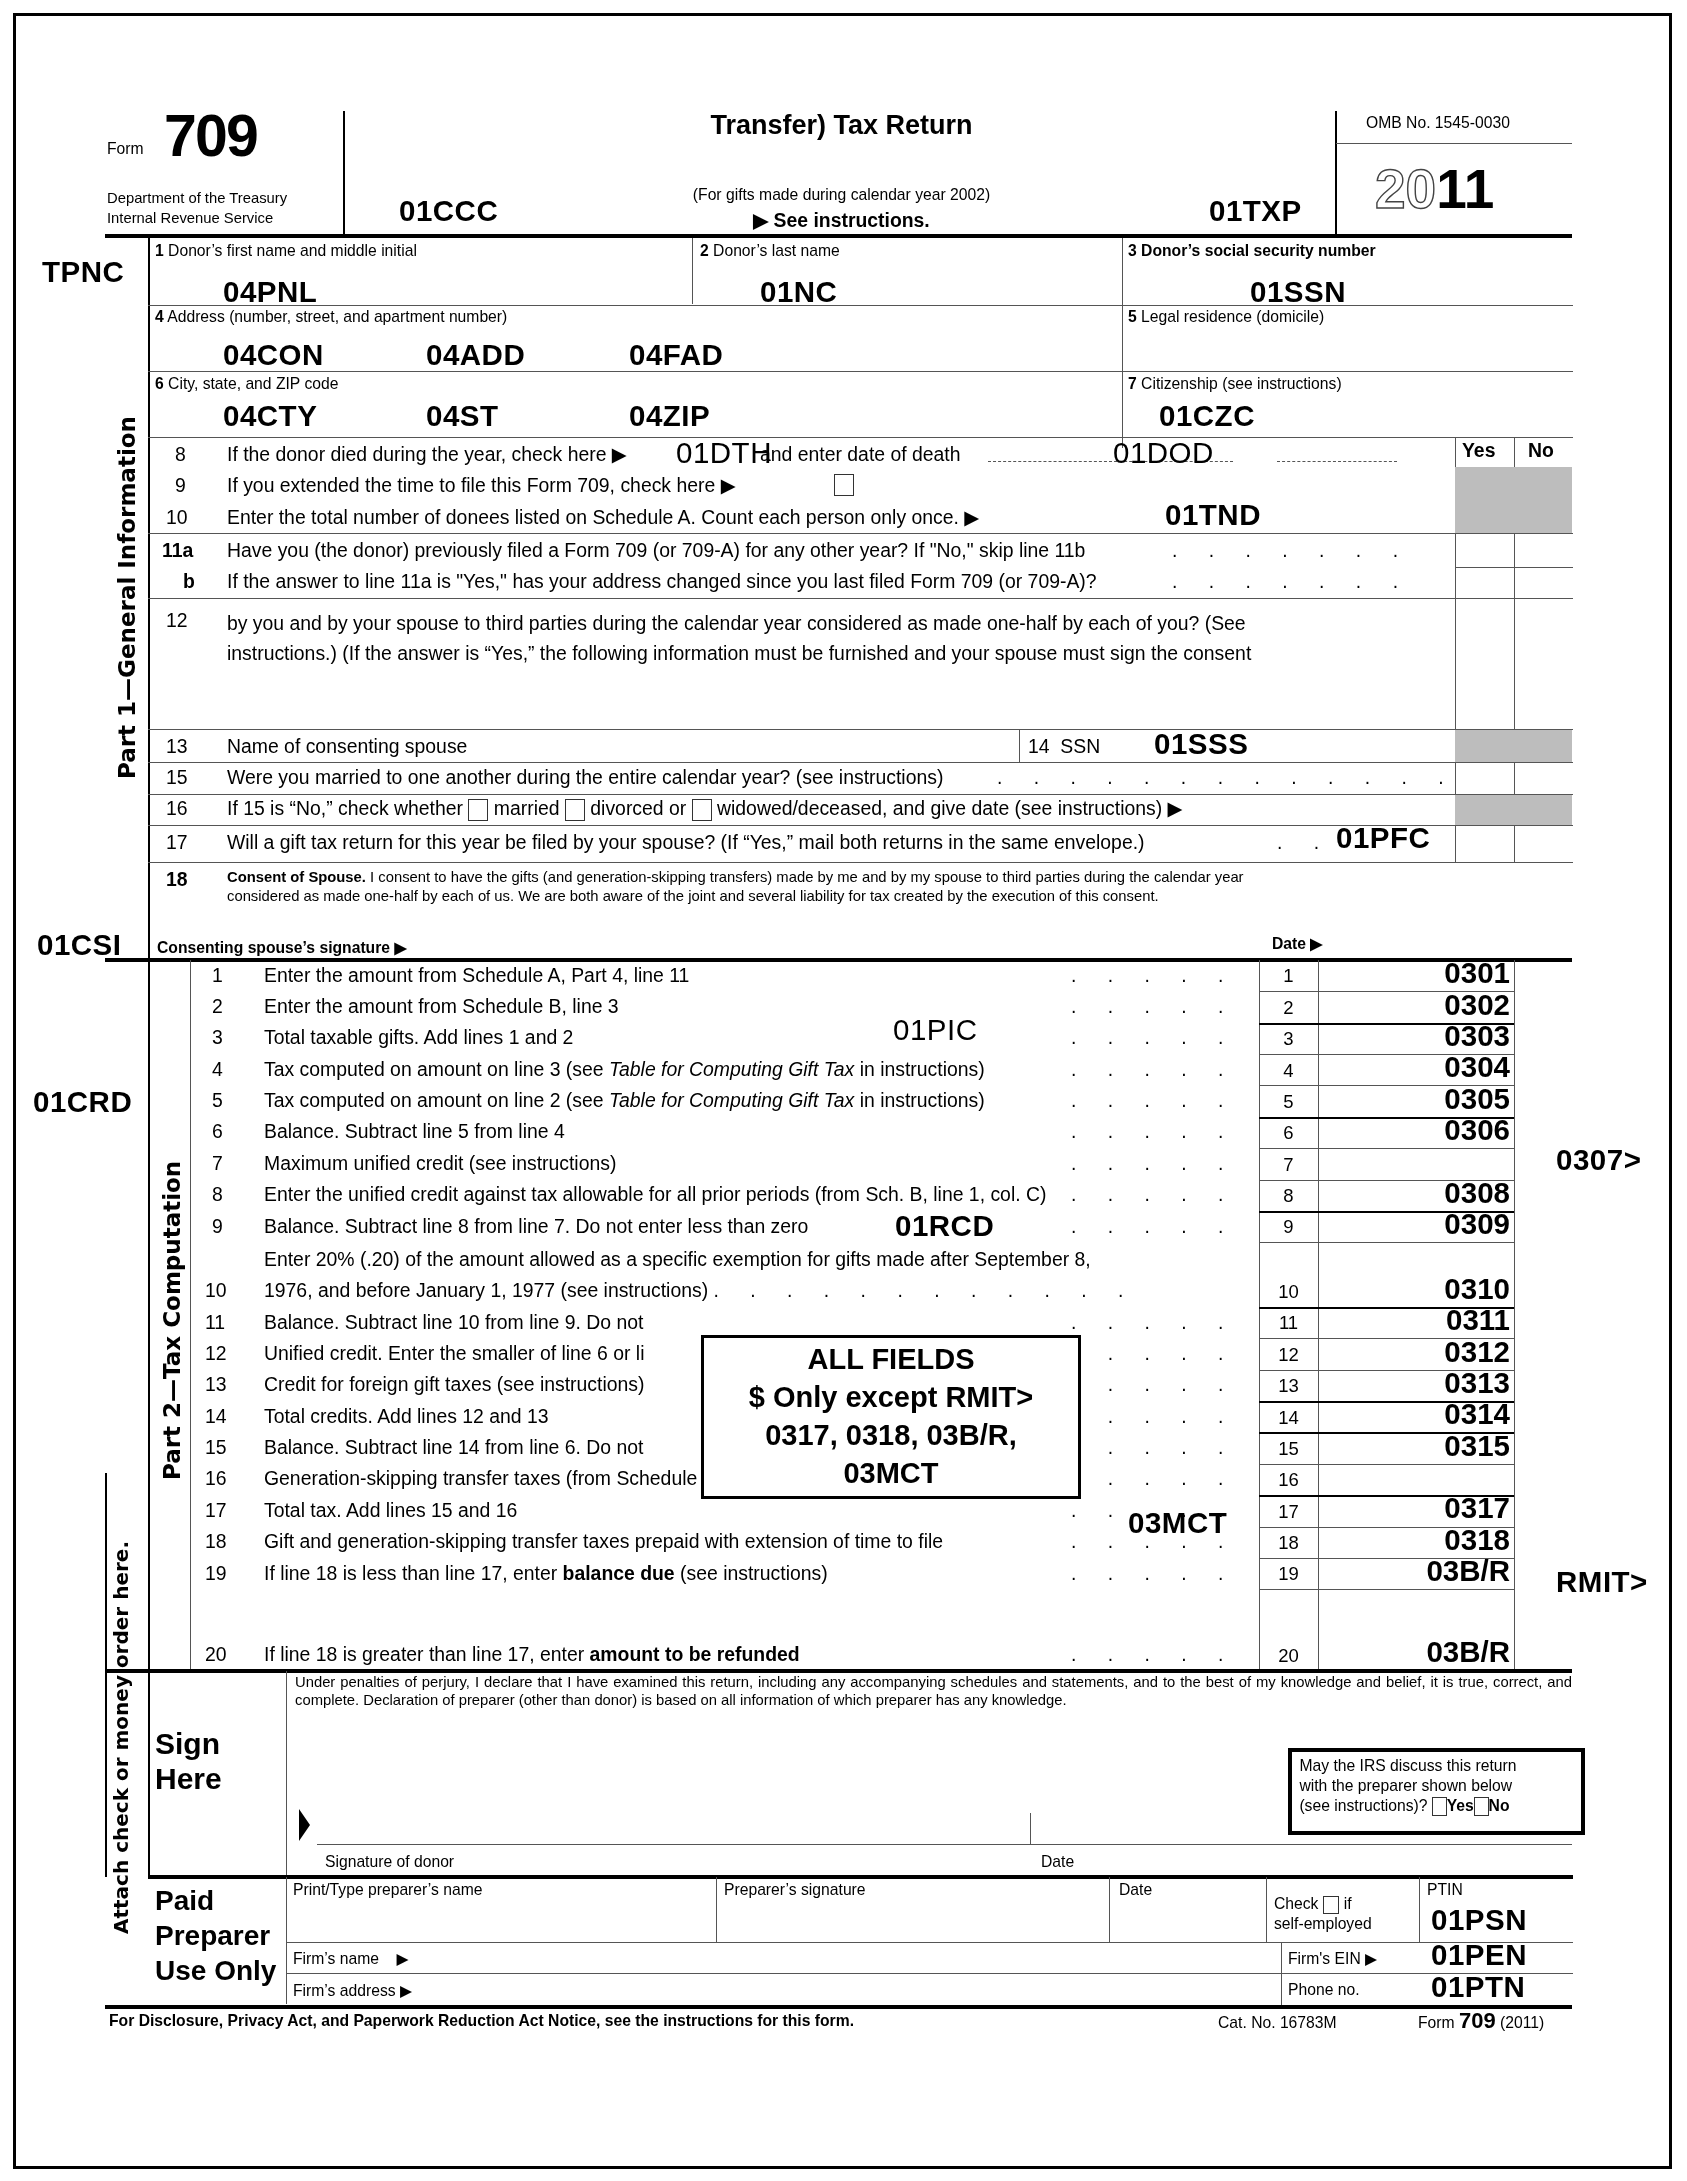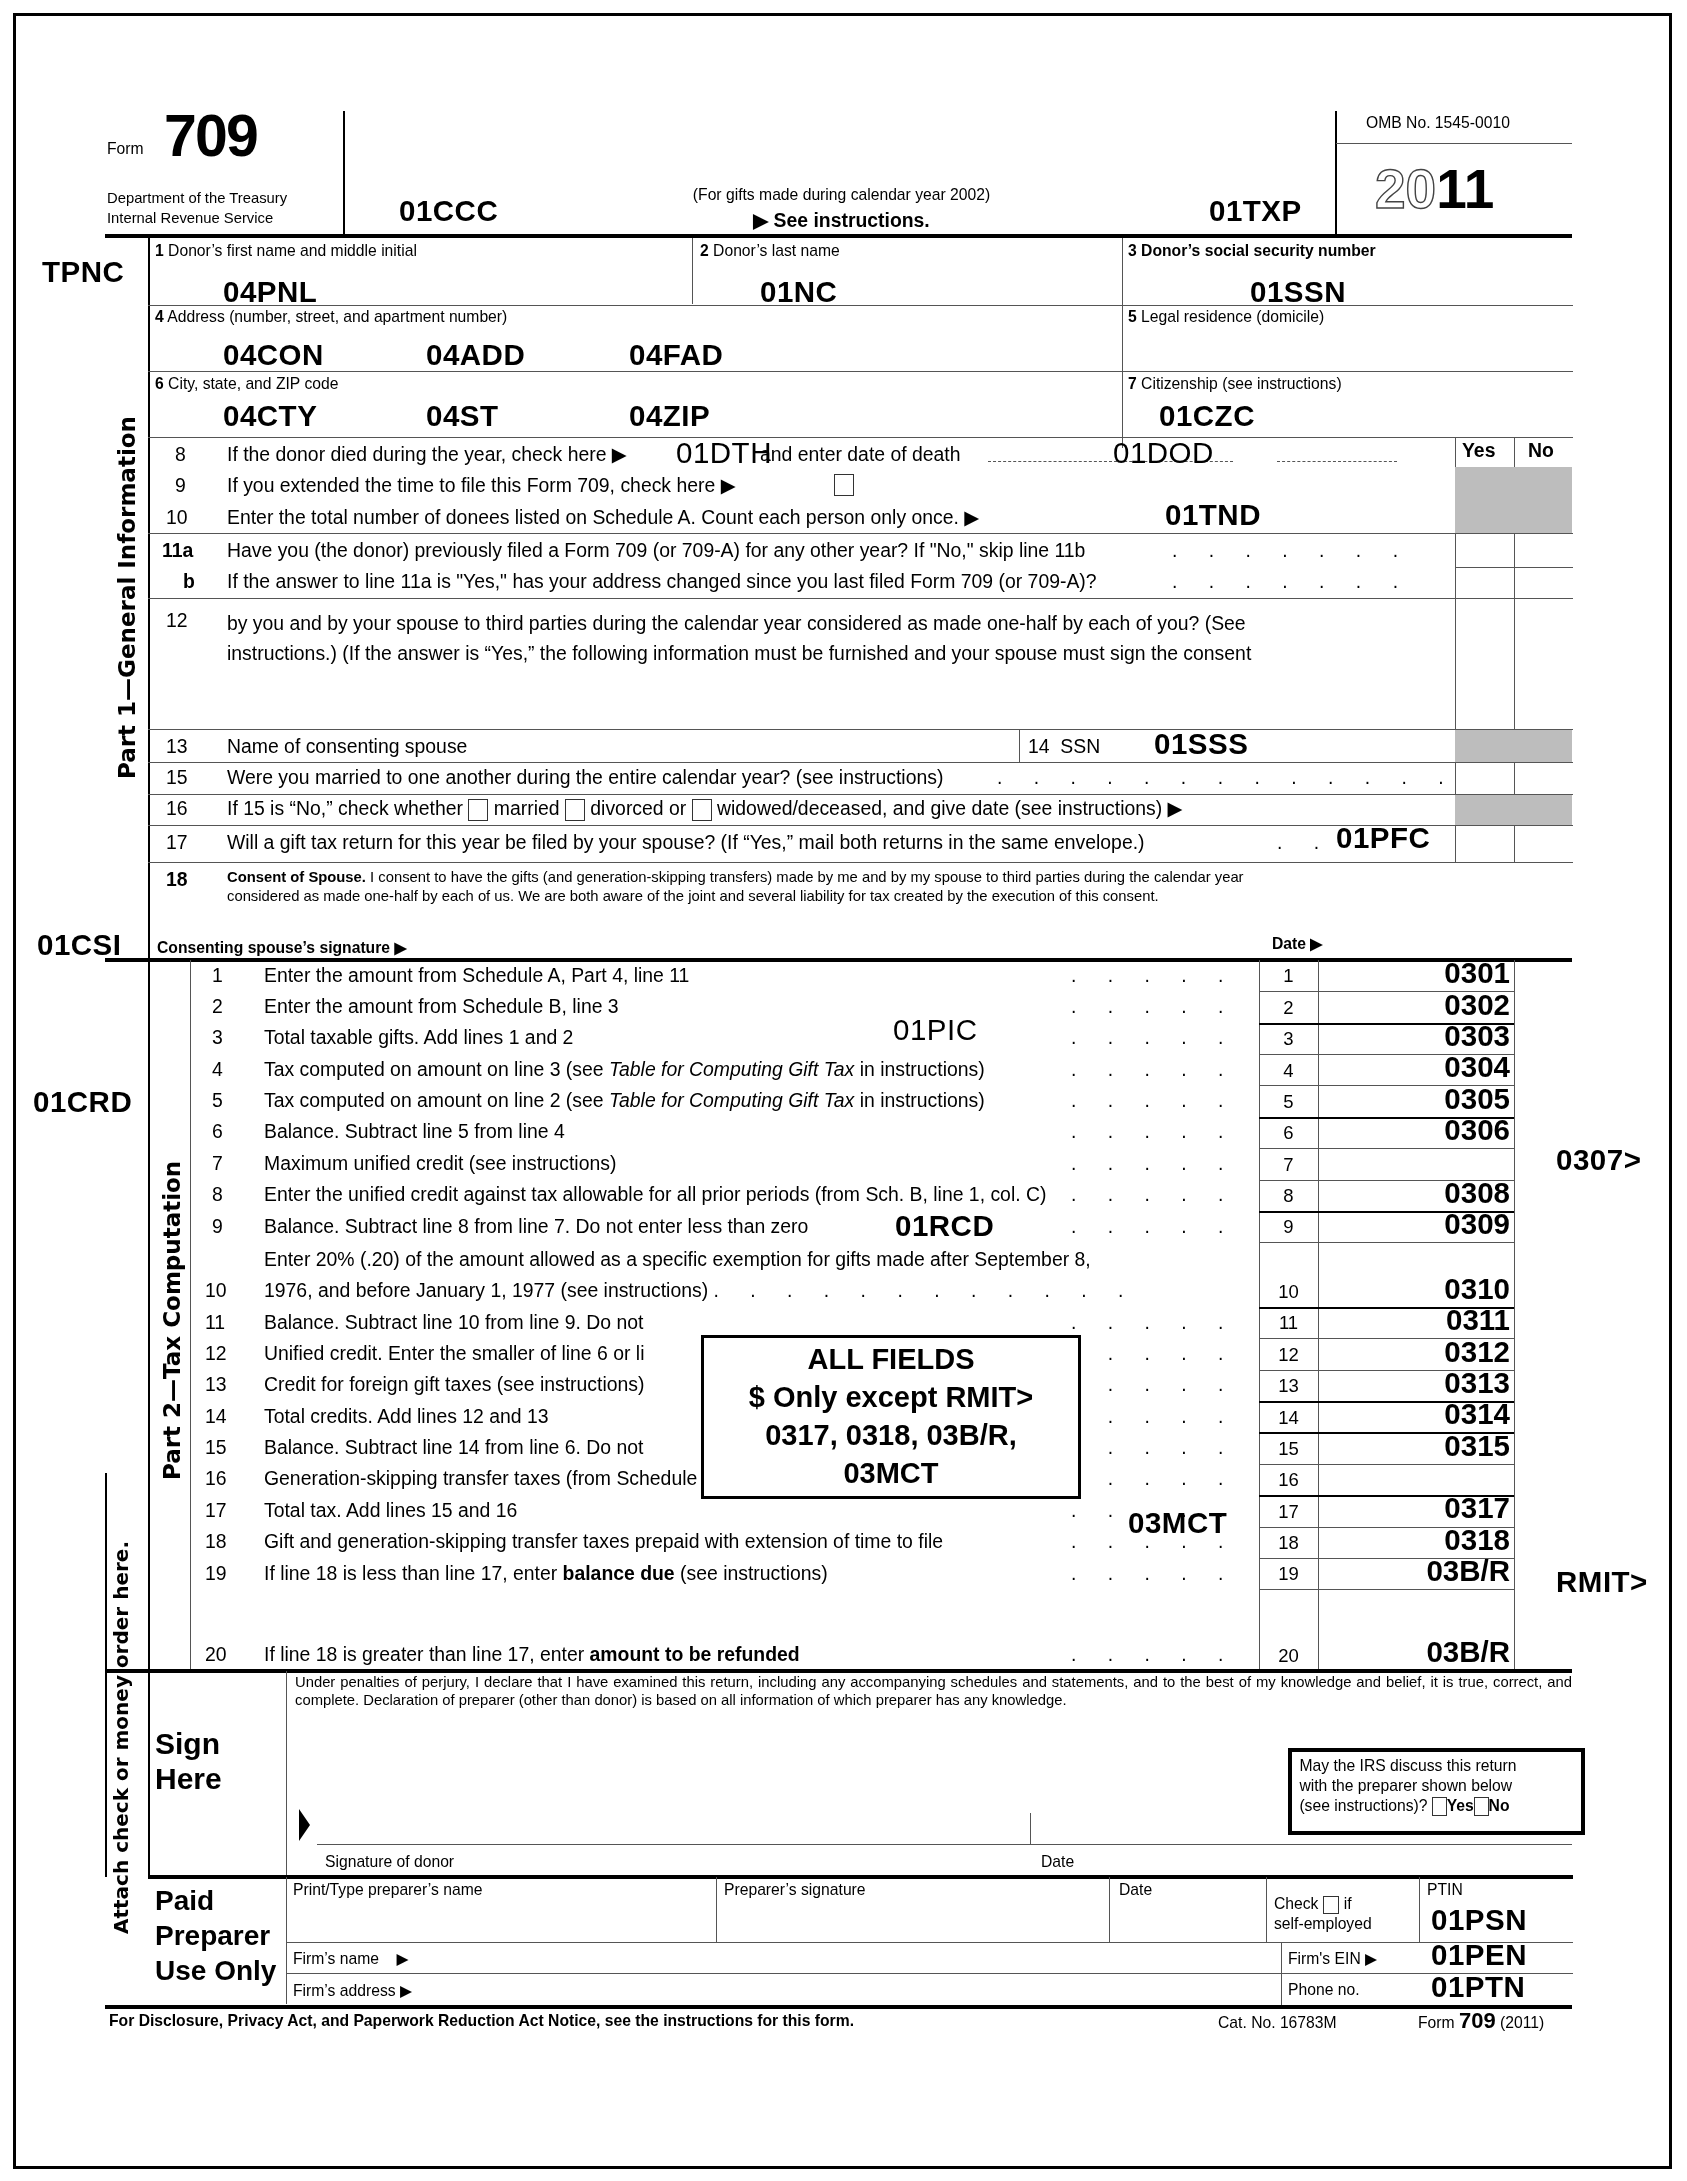--- a/index.html
+++ b/index.html
@@ -34,27 +34,28 @@
 <div class="frame"></div>
 
 <div class="abs" style="left:107px;top:140px;font-size:15.7px;">Form</div>
 <div class="abs" style="left:164px;top:102px;font-size:59px;font-weight:bold;letter-spacing:-1.8px;">709</div>
 <div class="abs xs" style="left:107px;top:190px;">Department of the Treasury</div>
 <div class="abs xs" style="left:107px;top:210px;">Internal Revenue Service</div>
 <div class="vline" style="left:343px;top:111px;height:124px;"></div>
 <div class="code" style="left:399px;top:194px;">01CCC</div>
 
 <div class="abs" style="left:343px;top:109px;width:997px;text-align:center;font-size:27px;font-weight:bold;line-height:32px;">
+  <div>Transfer) Tax Return</div>
 </div>
 <div class="abs sm" style="left:343px;top:186px;width:997px;text-align:center;">(For gifts made during calendar year 2002)</div>
 <div class="abs md" style="left:343px;top:209px;width:997px;text-align:center;font-weight:bold;">▶ See instructions.</div>
 <div class="code" style="left:1209px;top:194px;">01TXP</div>
 
 <div class="vline" style="left:1335px;top:111px;height:124px;"></div>
-<div class="abs sm" style="left:1366px;top:114px;">OMB No. 1545-0010</div>
+<div class="abs sm" style="left:1366px;top:114px;">OMB No. 1545-0030</div>
 <div class="hline thin" style="left:1336px;top:143px;width:236px;"></div>
 <div class="abs" style="left:1375px;top:157px;font-size:55px;font-weight:bold;"><span class="outline-num">20</span><span>11</span></div>
 <div class="hline thick" style="left:105px;top:234px;width:1467px;"></div>
 
 <div class="code" style="left:42px;top:255px;">TPNC</div>
 
 <div class="vline" style="left:148px;top:238px;height:1639px;"></div>
 <div class="vert" style="left:114px;top:779px;font-size:23px;">Part 1—General Information</div>
 
 <div class="abs sm" style="left:155px;top:242px;"><b>1</b> <span>Donor’s first name and middle initial</span></div>

